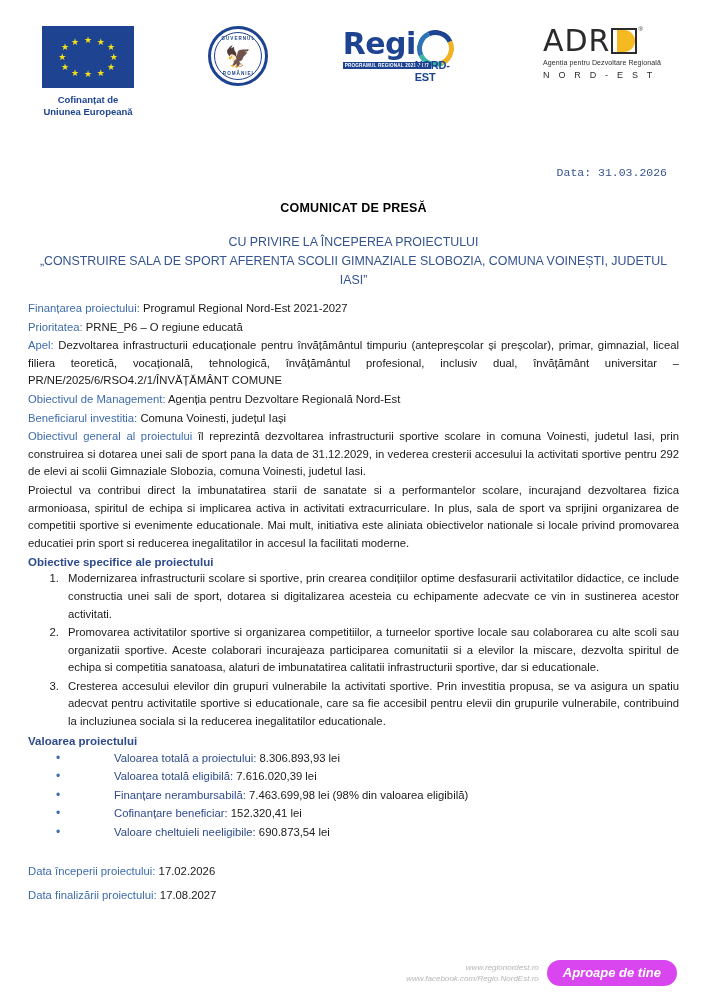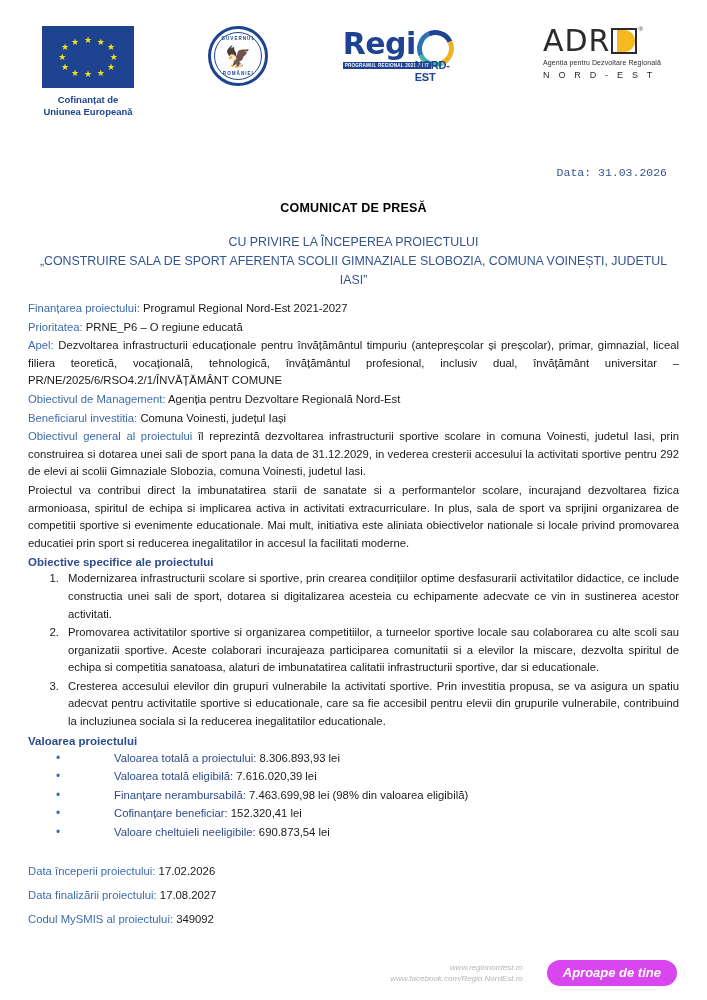--- a/index.html
+++ b/index.html
@@ -268,21 +268,20 @@
   
   .footer {
     position: absolute;
     left: 0; bottom: 14px;
     width: 707px;
     display: flex;
     justify-content: flex-end;
     align-items: center;
     padding-right: 30px;
     box-sizing: border-box;
-    gap: 16px;
   }
   .footer-urls {
     text-align: right;
     font-size: 8px;
     font-style: italic;
     color: #b6b6b6;
     line-height: 11px;
     margin-right: 8px;
   }
   .footer-pill {
@@ -420,21 +419,20 @@
       <li><span class="lbl-strong">Valoarea totală a proiectului:</span><span> 8.306.893,93 lei</span></li>
       <li><span class="lbl-strong">Valoarea totală eligibilă:</span><span> 7.616.020,39 lei</span></li>
       <li><span class="lbl-strong">Finanțare nerambursabilă:</span><span> 7.463.699,98 lei (98% din valoarea eligibilă)</span></li>
       <li><span class="lbl-strong">Cofinanțare beneficiar:</span><span> 152.320,41 lei</span></li>
       <li><span class="lbl-strong">Valoare cheltuieli neeligibile:</span><span> 690.873,54 lei</span></li>
     </ul>
 
     <div class="dates">
       <p><span class="lbl">Data începerii proiectului:</span><span> 17.02.2026</span></p>
       <p><span class="lbl">Data finalizării proiectului:</span><span> 17.08.2027</span></p>
-      <p><span class="lbl">Codul MySMIS al proiectului:</span><span> 349092</span></p>
     </div>
 
   </div>
 
   <div class="footer">
     <div class="footer-urls">
       <div>www.regionordest.ro</div>
       <div>www.facebook.com/Regio.NordEst.ro</div>
     </div>
     <div class="footer-pill">Aproape de tine</div>

